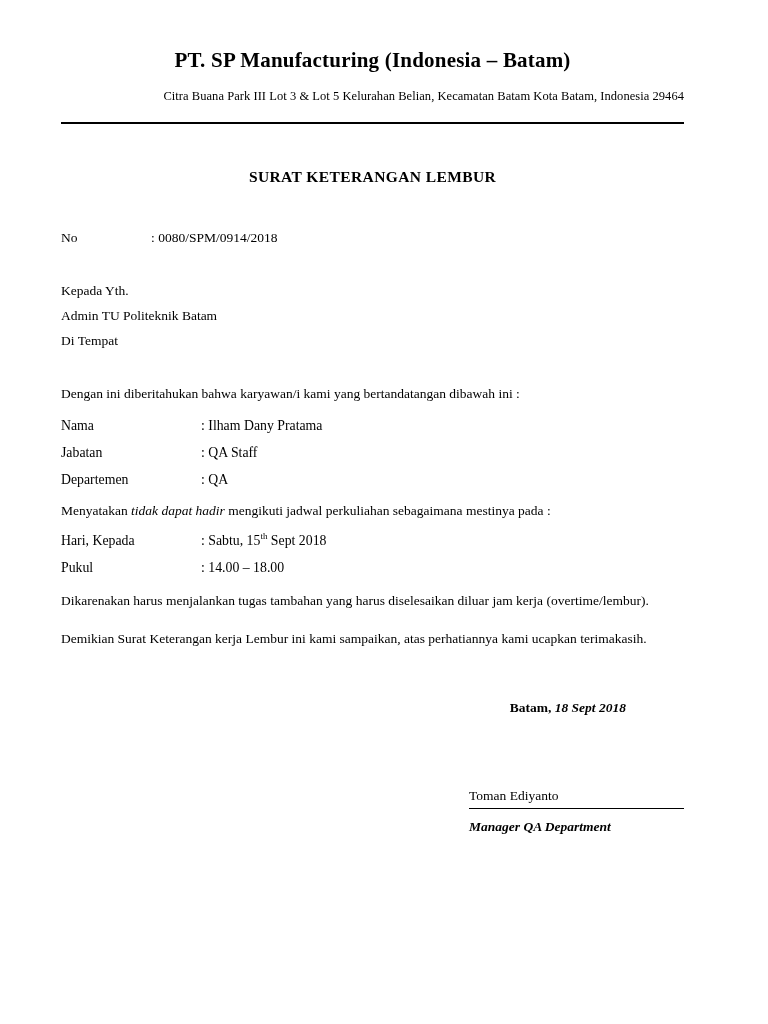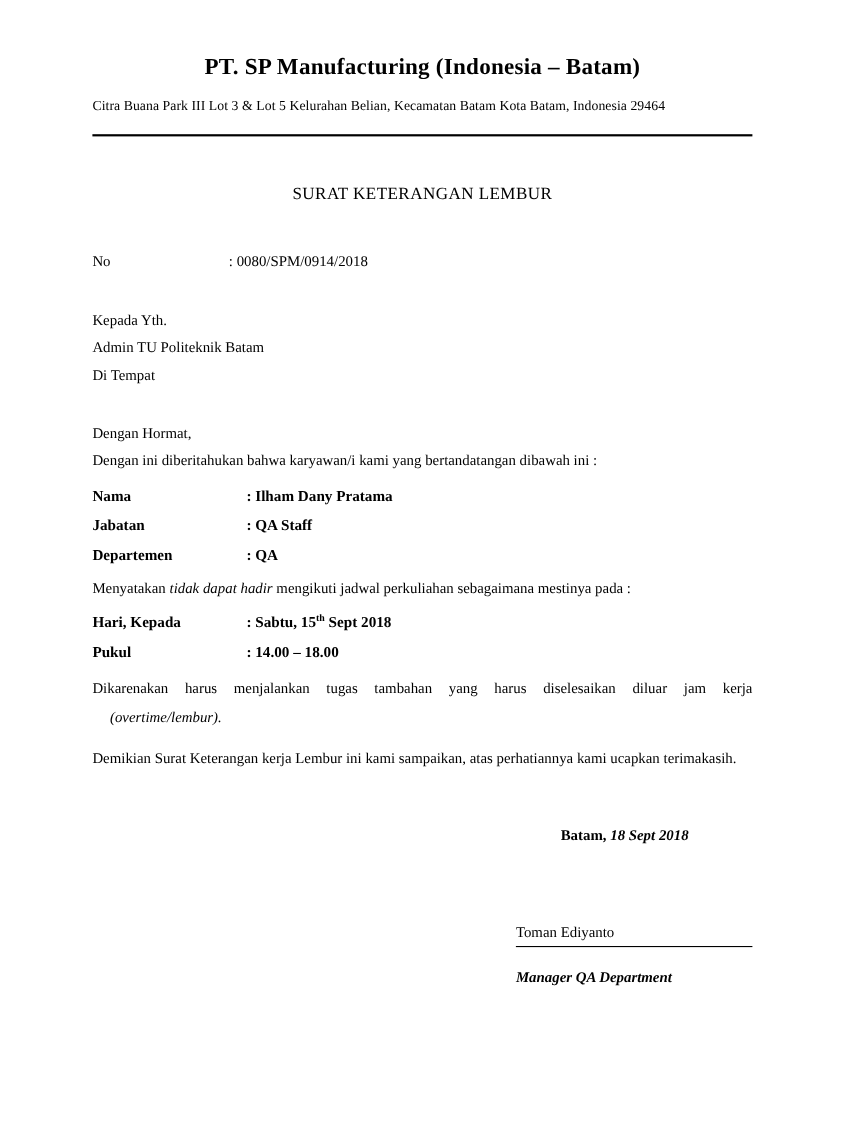--- a/index.html
+++ b/index.html
@@ -12,78 +12,77 @@
     height: 1024px;
     font-family: "Liberation Serif", serif;
     color: #000000;
     position: relative;
     overflow: hidden;
   }
   .page {
     width: 768px;
     height: 1024px;
     box-sizing: border-box;
-    padding: 30px 84px 0 84px;
+    padding: 30px 84px 0 61px;
     position: relative;
   }
   .letterhead-title {
     text-align: center;
     font-size: 21px;
     font-weight: bold;
     letter-spacing: 0.2px;
     margin-top: 18px;
   }
   .letterhead-address {
-    text-align: left;
+    text-align: right;
     font-size: 12.5px;
     margin-top: 16px;
     letter-spacing: 0.05px;
   }
   .header-rule {
     border: none;
     border-top: 2px solid #000;
     margin: 18px 0 0 0;
     width: 100%;
   }
   .doc-title {
     text-align: center;
     font-size: 15.5px;
-    font-weight: normal;
+    font-weight: bold;
     letter-spacing: 0.4px;
     margin-top: 44px;
   }
   .meta-block {
     margin-top: 40px;
     font-size: 13.5px;
     line-height: 1.85;
   }
   .meta-row {
     display: flex;
-    gap: 34px;
   }
   .meta-label {
     width: 90px;
     flex: 0 0 90px;
   }
   .meta-value {
     flex: 1 1 auto;
   }
   .recipient-block {
     margin-top: 28px;
     font-size: 13.5px;
     line-height: 1.85;
   }
   .body-block {
     margin-top: 28px;
     font-size: 13.5px;
     line-height: 1.85;
   }
   .field-row {
     display: flex;
-    font-weight: bold;
+    font-weight: normal;
     font-size: 13.8px;
     line-height: 1.95;
   }
   .field-label {
     width: 140px;
     flex: 0 0 140px;
   }
   .field-value {
     flex: 1 1 auto;
   }
@@ -100,22 +99,20 @@
     font-size: 9px;
     vertical-align: super;
   }
   .justify-para {
     text-align: justify;
     font-size: 13.5px;
     line-height: 1.95;
     margin-top: 6px;
   }
   .justify-para .ital {
-    font-style: italic;
-    margin-left: 16px;
   }
   .closing-para {
     text-align: justify;
     font-size: 13.5px;
     line-height: 1.95;
     margin-top: 12px;
   }
   .signature-area {
     margin-top: 48px;
     text-align: right;
@@ -142,21 +139,21 @@
   .sign-rule {
     border: none;
     border-top: 1.5px solid #000;
     margin: 0;
     width: 100%;
   }
   .signer-title {
     font-size: 13.5px;
     font-weight: bold;
     font-style: italic;
-    margin-top: 20px;
+    margin-top: 10px;
   }
 </style>
 </head>
 <body>
 
 <div class="page">
 
   <div class="letterhead-title">PT. SP Manufacturing (Indonesia – Batam)</div>
   <div class="letterhead-address">Citra Buana Park III Lot 3 &amp; Lot 5 Kelurahan Belian, Kecamatan Batam Kota Batam, Indonesia 29464</div>
   <hr class="header-rule">
@@ -170,21 +167,20 @@
     </div>
   </div>
 
   <div class="recipient-block">
     <div>Kepada Yth.</div>
     <div>Admin TU Politeknik Batam</div>
     <div>Di Tempat</div>
   </div>
 
   <div class="body-block">
-    <div>Dengan Hormat,</div>
     <div>Dengan ini diberitahukan bahwa karyawan/i kami yang bertandatangan dibawah ini :</div>
 
     <div class="field-row" style="margin-top:6px;">
       <div class="field-label">Nama</div>
       <div class="field-value">: Ilham Dany Pratama</div>
     </div>
     <div class="field-row">
       <div class="field-label">Jabatan</div>
       <div class="field-value">: QA Staff</div>
     </div>

